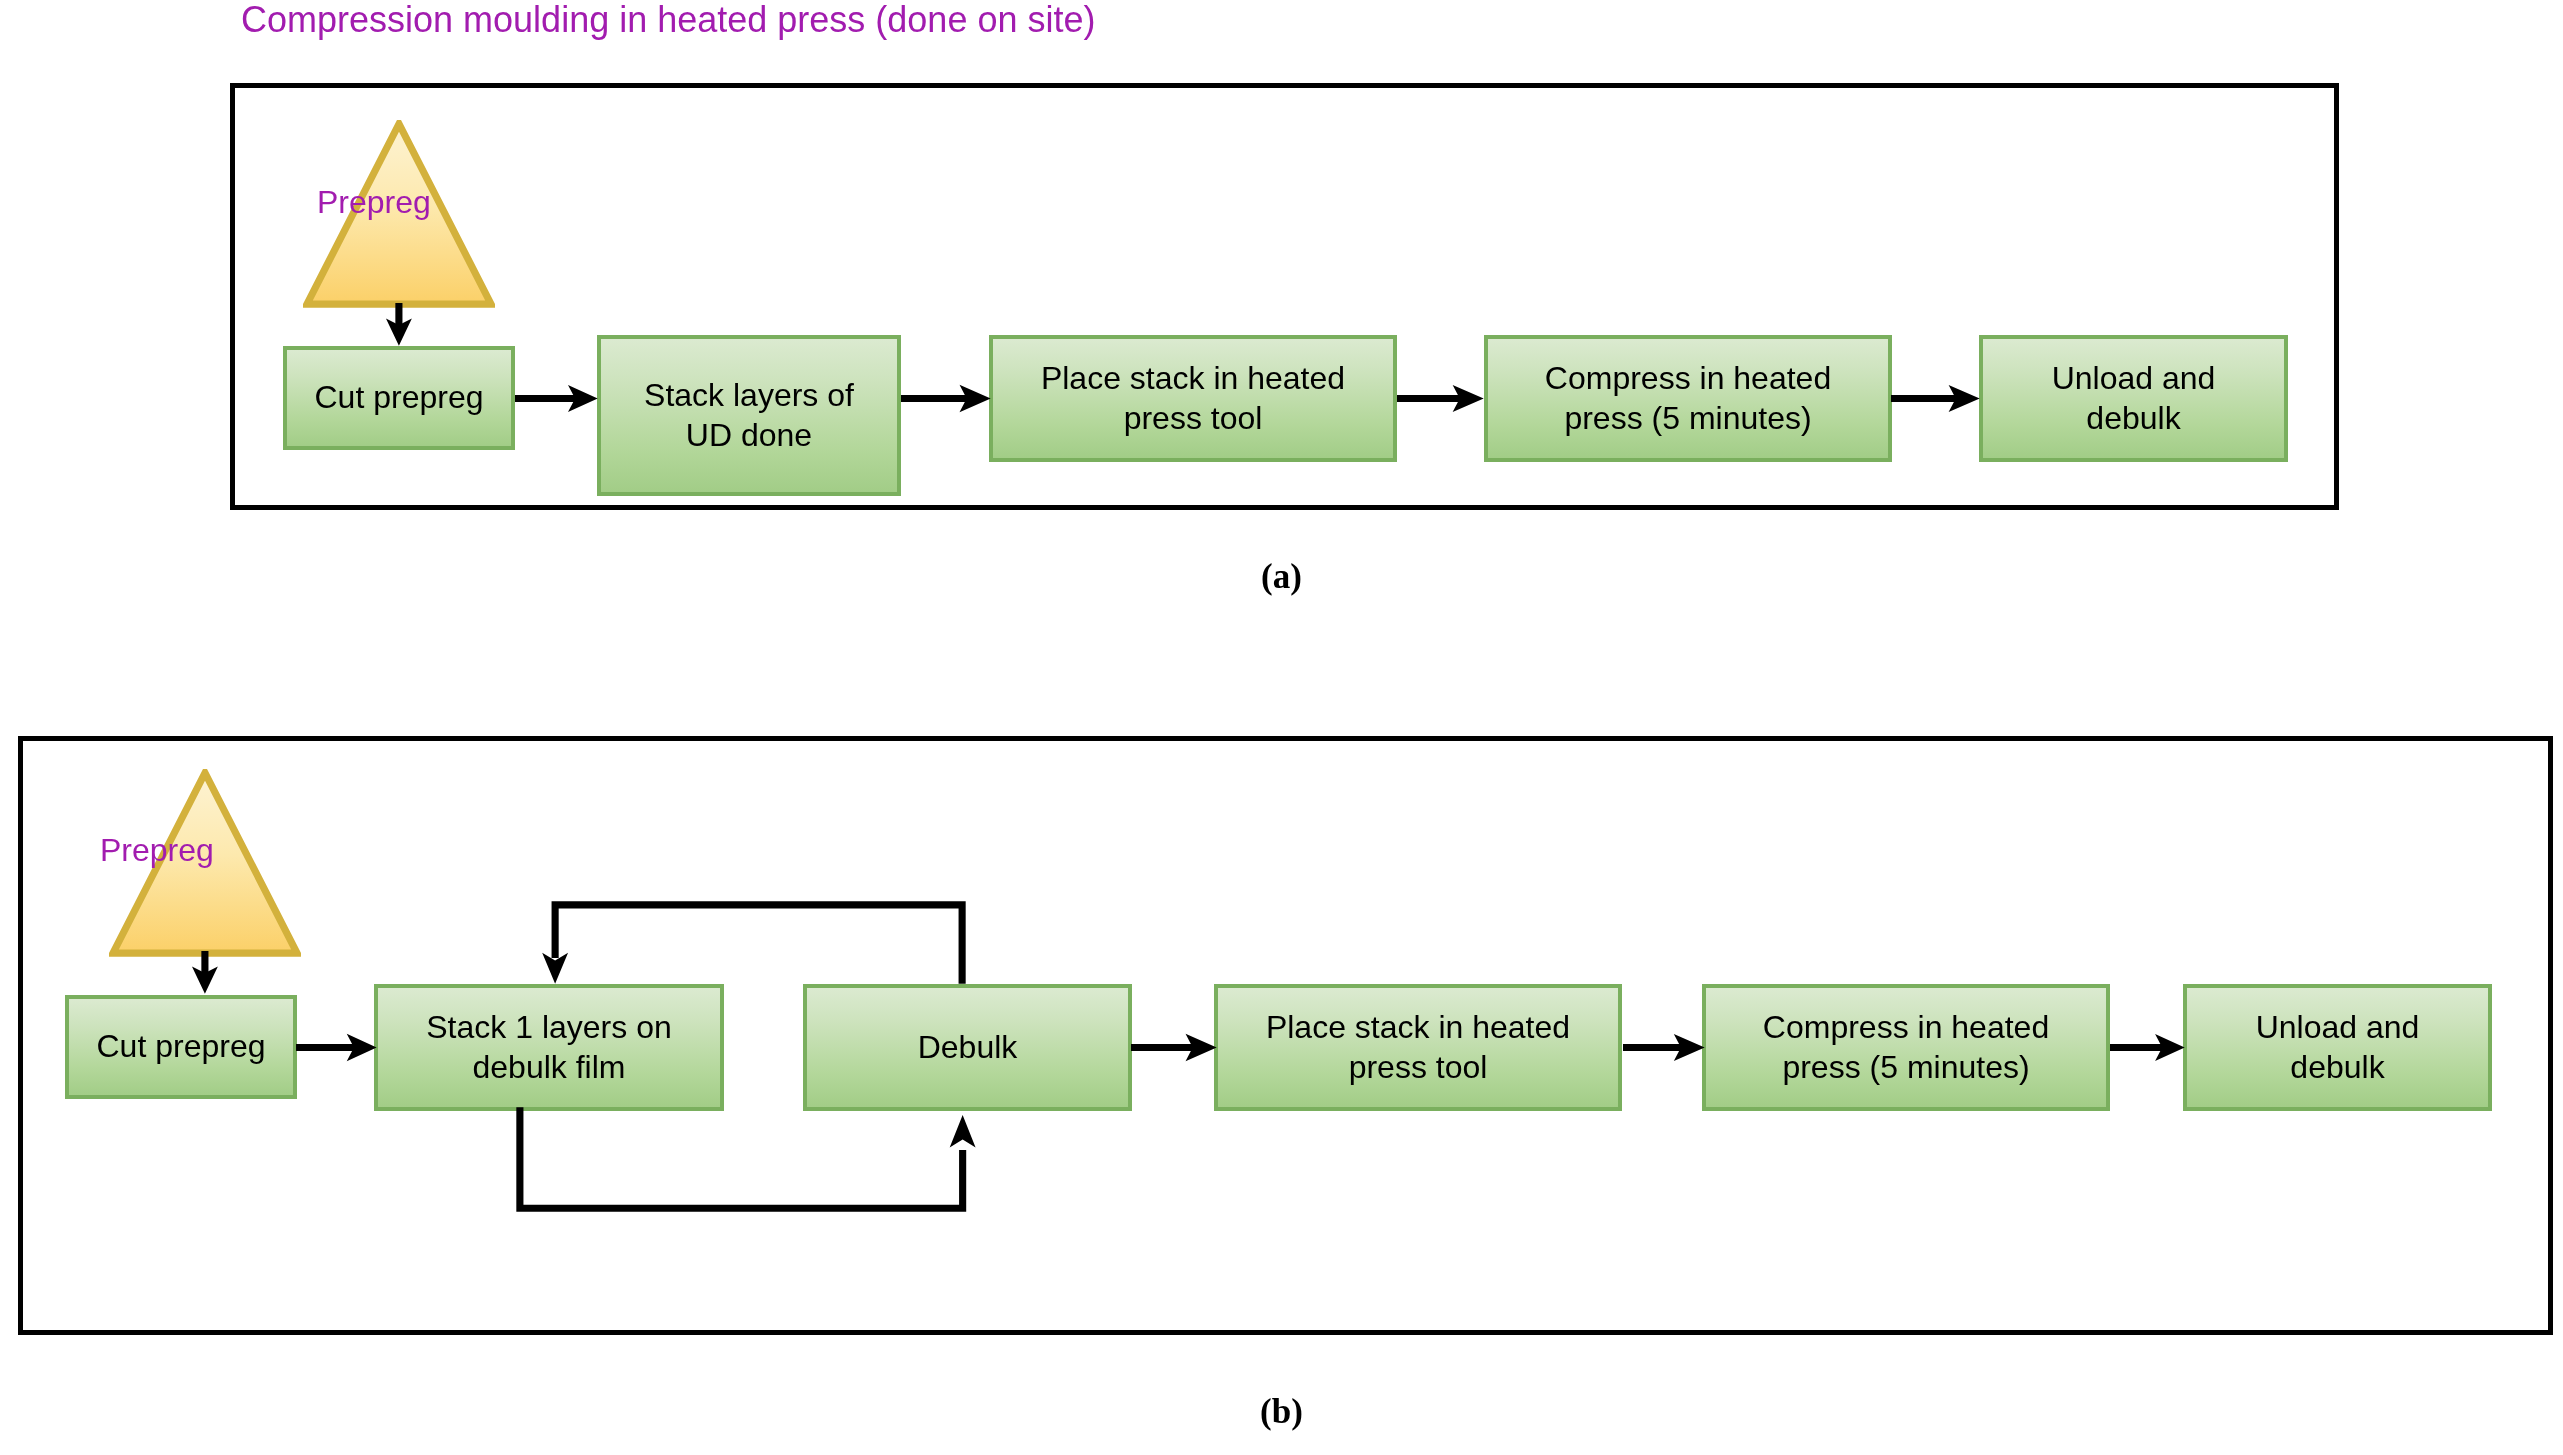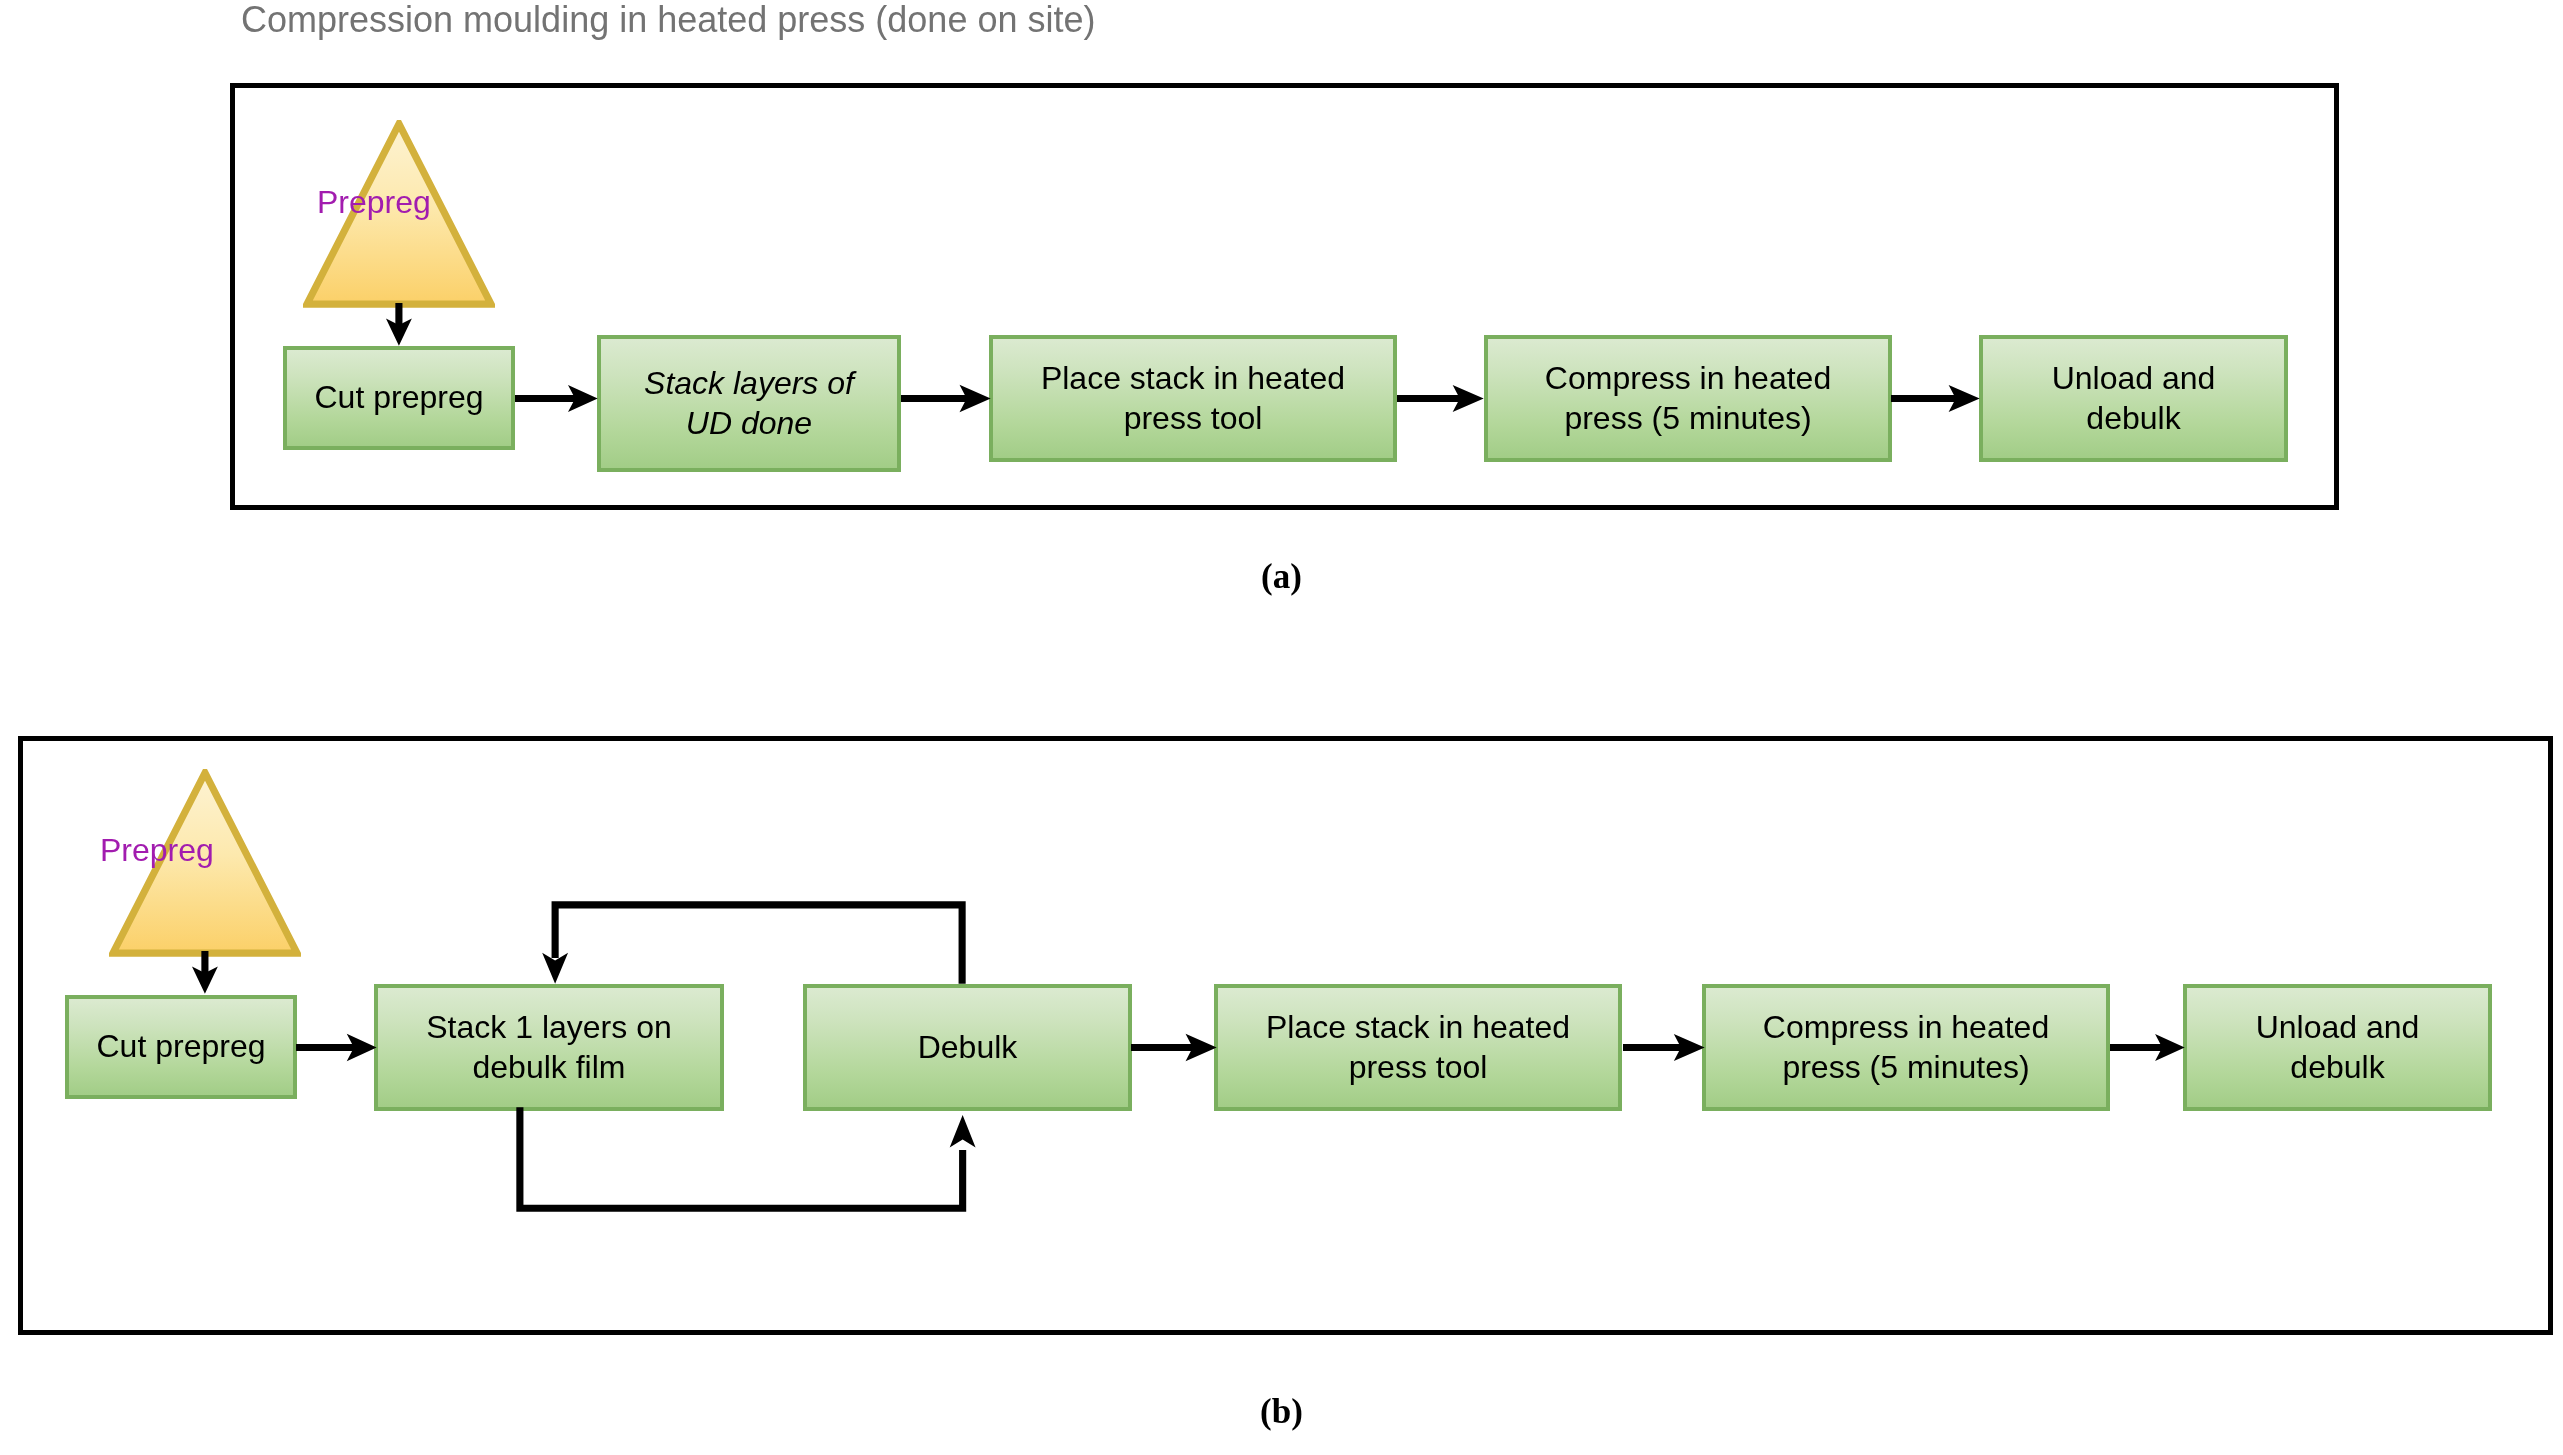--- a/index.html
+++ b/index.html
@@ -21,21 +21,21 @@
     width: 2563px;
     height: 1455px;
   }
 
   
   .panel-title {
     position: absolute;
     font-size: 36px;
     line-height: 1.15;
     white-space: nowrap;
-    color: #737373;
+    color: #a21caf;
   }
   .subfig-label {
     position: absolute;
     font-family: "Liberation Serif", serif;
     font-size: 35px;
     font-weight: bold;
     text-align: center;
     white-space: nowrap;
   }
 
@@ -119,21 +119,21 @@
     <svg width="39" height="44" viewBox="0 0 60 68" xmlns="http://www.w3.org/2000/svg">
       <line x1="26" y1="0" x2="26" y2="44" stroke="#000" stroke-width="11"></line>
       <polygon points="26,66 6,24 26,34 46,24" fill="#000"></polygon>
     </svg>
   </div>
 
   <div class="proc-box" style="left:283px; top:346px; width:232px; height:104px;">
     <span class="txt">Cut prepreg</span>
   </div>
 
-  <div class="proc-box" style="left:597px; top:335px; width:304px; height:137px;font-style:italic;">
+  <div class="proc-box" style="left:597px; top:335px; width:304px; height:161px;">
     <span>
       <span class="txt">Stack layers of</span>
       <span class="txt">UD done</span>
     </span>
   </div>
 
   <div class="proc-box" style="left:989px; top:335px; width:408px; height:127px;">
     <span>
       <span class="txt">Place stack in heated</span>
       <span class="txt">press tool</span>

